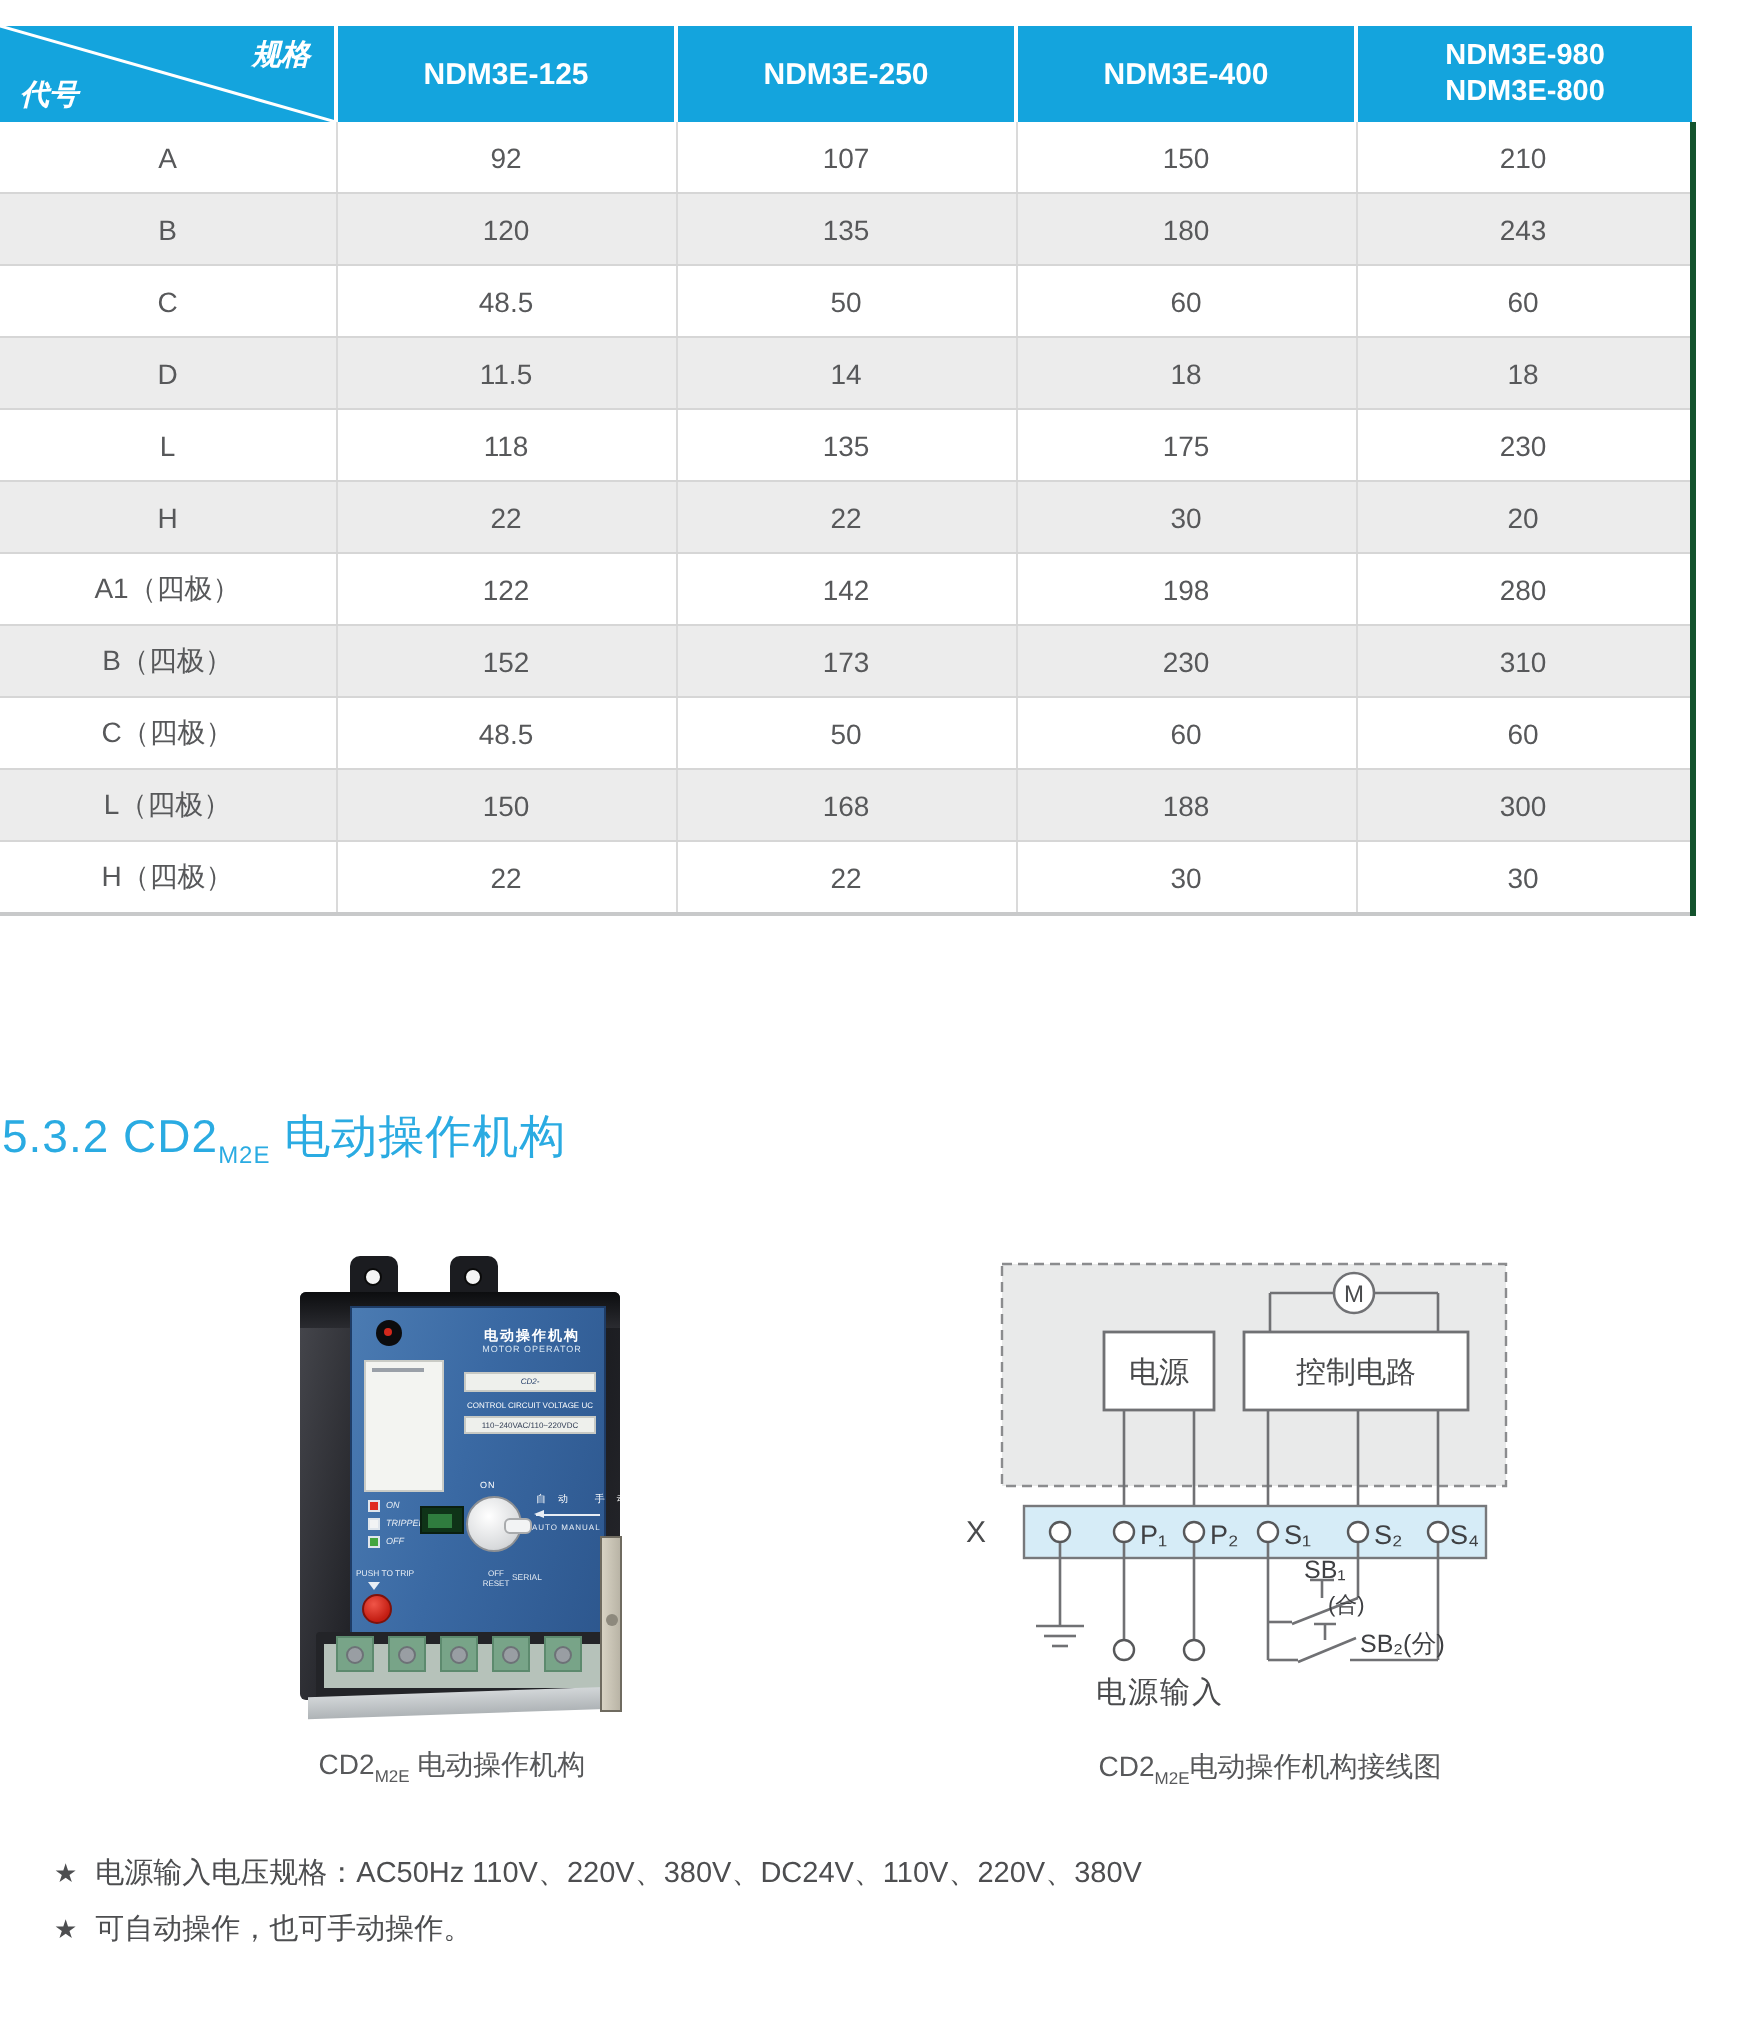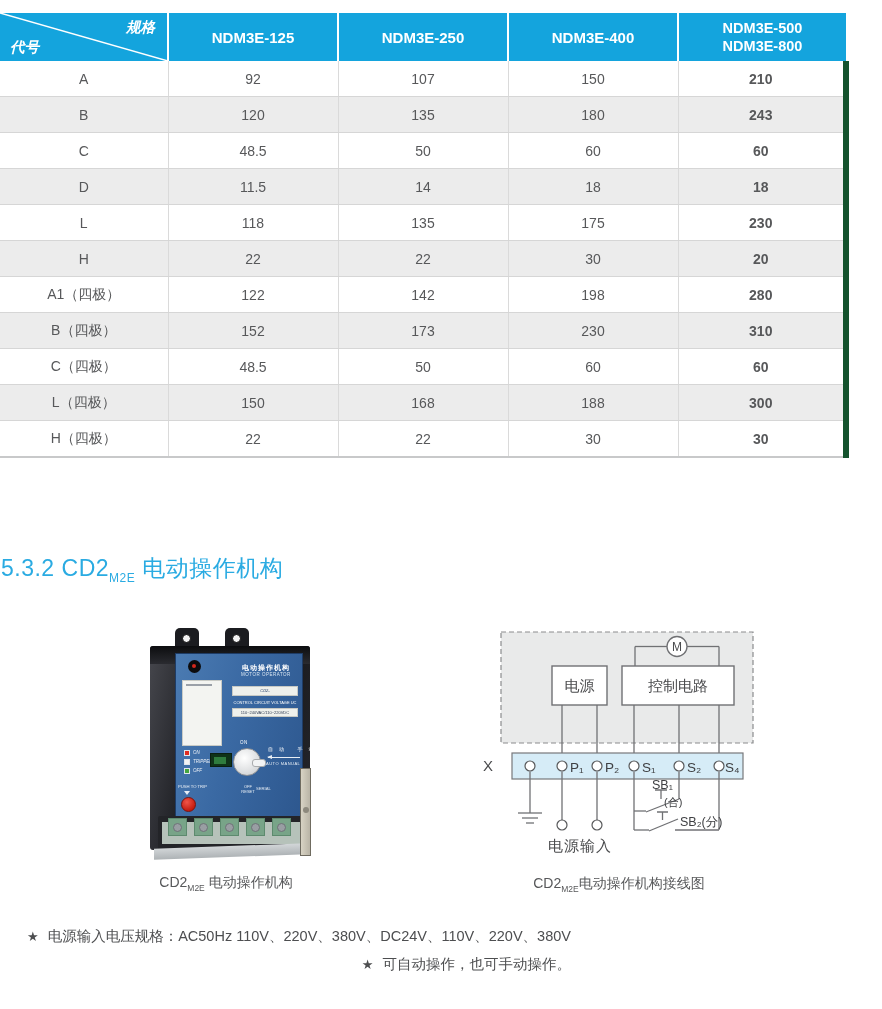--- a/index.html
+++ b/index.html
@@ -13,21 +13,21 @@
   .spec-table th{background:#14a4dd;color:#ffffff;font-size:15px;font-weight:bold;
     text-align:center;vertical-align:middle;height:48px;padding:0;border-right:2px solid #ffffff;}
   .spec-table th:last-child{border-right:none;}
   .spec-table th .two-line span{display:block;line-height:18px;font-size:14.5px;}
   .corner-cell{position:relative;font-style:italic;}
   .corner-cell svg{position:absolute;left:0;top:0;}
   .corner-top{position:absolute;right:12px;top:5px;font-size:14.5px;font-weight:bold;color:#fff;}
   .corner-bottom{position:absolute;left:10px;bottom:4px;font-size:14.5px;font-weight:bold;color:#fff;}
   .spec-table td{height:35px;text-align:center;font-size:14px;color:#57585a;
     border-right:1px solid #dadada;border-bottom:1px solid #d6d6d6;padding:0;}
-  .spec-table td:last-child{border-right:6px solid #14532d;font-weight:bold;}
+  .spec-table td:last-child{border-right:3px solid #14532d;}
   .spec-table tbody tr:nth-child(even) td{background:#ececec;}
   .spec-table tbody tr:last-child td{border-bottom:2px solid #c8c9ca;}
   
   .section-heading{position:absolute;left:1px;top:553px;font-size:23px;color:#2aabe2;letter-spacing:0.5px;}
   .section-heading sub{font-size:12px;}
   
   .photo{position:absolute;left:130px;top:618px;width:190px;height:245px;}
   .photo *{position:absolute;box-sizing:border-box;}
   .tab{width:24px;height:24px;background:#1b1c20;border-radius:5px 5px 2px 2px;}
   .tab .hole{left:7px;top:6px;width:9px;height:9px;border-radius:50%;background:#f4f4f4;border:1px solid #0a0a0a;}
@@ -69,27 +69,27 @@
   .term-strip{position:absolute;left:4px;top:6px;width:142px;height:22px;background:#b6c2ba;}
   .term-cell{position:absolute;top:2px;width:19px;height:18px;background:#78a488;border:1px solid #5d8a6e;}
   .term-cell i{position:absolute;left:4px;top:4px;width:9px;height:9px;border-radius:50%;background:#999ea3;border:1px solid #6d7277;}
   .base-wedge{left:24px;top:228px;width:152px;height:11px;background:linear-gradient(#d2d6d8,#aeb3b6);transform:skewY(-2deg);}
   .bracket{left:170px;top:150px;width:11px;height:88px;background:linear-gradient(90deg,#d8d3c4,#b9b4a6);border:1px solid #6f6b60;}
   .bracket i{position:absolute;left:2px;top:38px;width:6px;height:6px;border-radius:50%;background:#8d897d;}
   
   .caption{position:absolute;color:#57585a;font-size:14px;text-align:center;}
   .caption sub{font-size:8.5px;}
   .cap-photo{left:116px;top:874px;width:220px;}
-  .cap-wiring{left:452px;top:871px;width:334px;line-height:24px;}
+  .cap-wiring{left:468px;top:871px;width:334px;line-height:24px;}
   .cap-wiring .line2{font-size:13.5px;}
   
   .diagram{position:absolute;left:478px;top:622px;}
   
   .bullets{position:absolute;left:27px;top:927px;}
-  .bullet{height:28px;font-size:14.5px;color:#4d4e50;white-space:nowrap;text-align:right;}
+  .bullet{height:28px;font-size:14.5px;color:#4d4e50;white-space:nowrap;}
   .bullet .star{margin-right:9px;font-size:13px;color:#4d4e50;}
 </style>
 </head>
 <body>
 
 <table class="spec-table">
   <colgroup>
       <col style="width:168px">
       <col style="width:170px">
       <col style="width:170px">
@@ -103,21 +103,21 @@
           <line x1="0" y1="0" x2="168" y2="48" stroke="#ffffff" stroke-width="1.5"></line>
         </svg>
         <span class="corner-top">规格</span>
         <span class="corner-bottom">代号</span>
       </th>
       <th>NDM3E-125</th>
       <th>NDM3E-250</th>
       <th>NDM3E-400</th>
       <th>
         <div class="two-line">
-          <span>NDM3E-500</span>
+          <span>NDM3E-980</span>
           <span>NDM3E-800</span>
         </div>
       </th>
     </tr>
   </thead>
   <tbody id="spec-tbody">
       <tr>
         <td>A</td>
         <td>92</td>
         <td>107</td>

